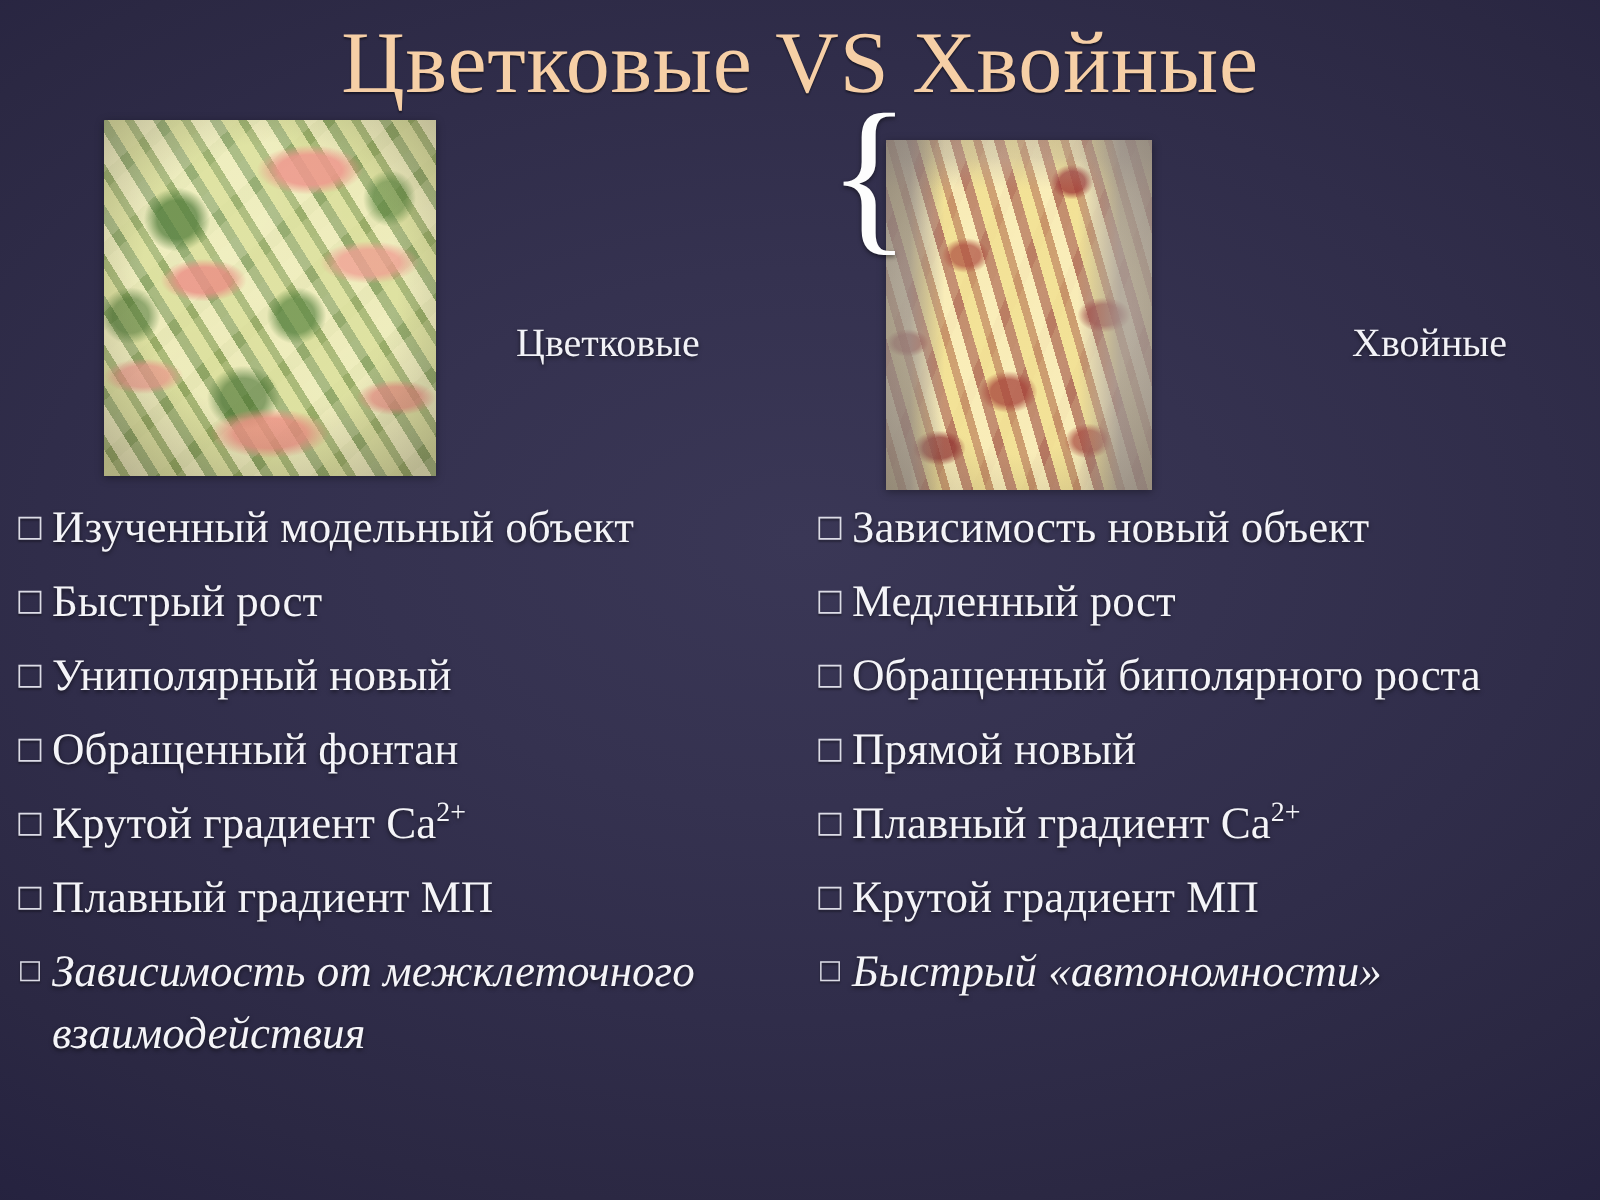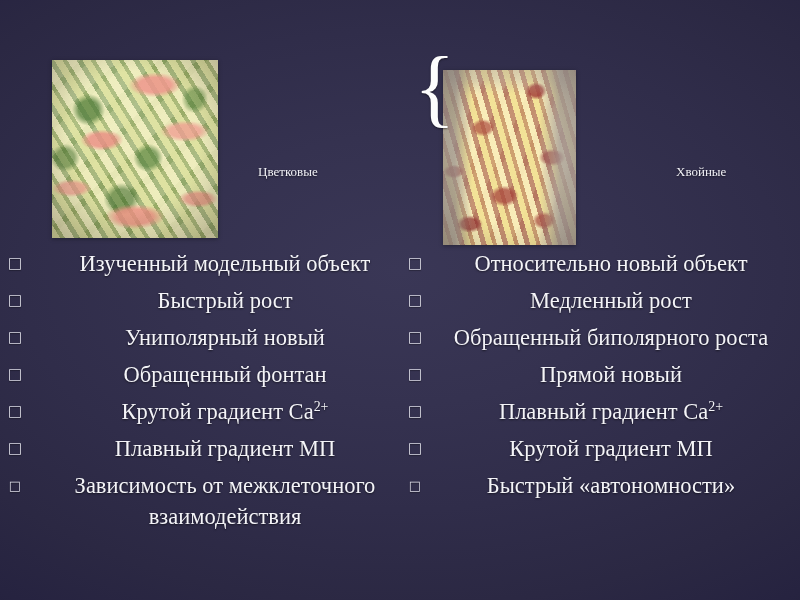--- a/index.html
+++ b/index.html
@@ -151,21 +151,21 @@
     line-height: 86px;
     font-weight: 300;
     text-shadow: 0 1px 2px rgba(0,0,0,0.5);
     user-select: none;
   }
 
   
   .caption {
     position: absolute;
     color: #f2f2f7;
-    font-size: 13px;
+    font-size: 20px;
     line-height: 24px;
     white-space: nowrap;
     text-shadow: 0 1px 2px rgba(0,0,0,0.55);
   }
   #caption-flowering { left: 258px; top: 160px; }
   #caption-conifer   { left: 641px; top: 160px; margin-left: 35px; }
 
   
   .col {
     position: absolute;
@@ -188,36 +188,36 @@
     text-align: center;
     font-family: "DejaVu Sans", sans-serif;
     text-shadow: 0 1px 1px rgba(0,0,0,0.4);
   }
   .bullet-text {
     flex: 1 1 auto;
     color: #f4f4f8;
     font-size: 22.5px;
     line-height: 31px;
     text-shadow: 0 1px 2px rgba(0,0,0,0.55);
-    text-align: center;
-  }
-  .bullet-row.em .bullet-text { }
+  }
+  .bullet-row.em .bullet-text { font-style: italic; }
   .bullet-row.em .bullet-mark { font-size: 13px; font-style: italic; }
 
   .bullet-text sup {
     font-size: 0.62em;
     vertical-align: super;
     line-height: 0;
   }
 </style>
 </head>
 <body>
 
 <div id="slide">
 
+  <div class="title">Цветковые VS Хвойные</div>
 
   <div class="photo" id="photo-flowering">
     <div class="layer fl-base"></div>
     <div class="layer fl-stems"></div>
     <div class="layer fl-green"></div>
     <div class="layer fl-pink"></div>
     <div class="layer fl-vig"></div>
   </div>
 
   <div class="photo" id="photo-conifer">
@@ -261,21 +261,21 @@
       </div>
       <div class="bullet-row em">
         <span class="bullet-mark">□</span>
         <span class="bullet-text">Зависимость от межклеточного взаимодействия</span>
       </div>
     </div>
 
   <div class="col" id="col-right">
       <div class="bullet-row">
         <span class="bullet-mark">□</span>
-        <span class="bullet-text">Относительно новый объект</span>
+        <span class="bullet-text">Зависимость новый объект</span>
       </div>
       <div class="bullet-row">
         <span class="bullet-mark">□</span>
         <span class="bullet-text">Медленный рост</span>
       </div>
       <div class="bullet-row">
         <span class="bullet-mark">□</span>
         <span class="bullet-text">Обращенный биполярного роста</span>
       </div>
       <div class="bullet-row">

